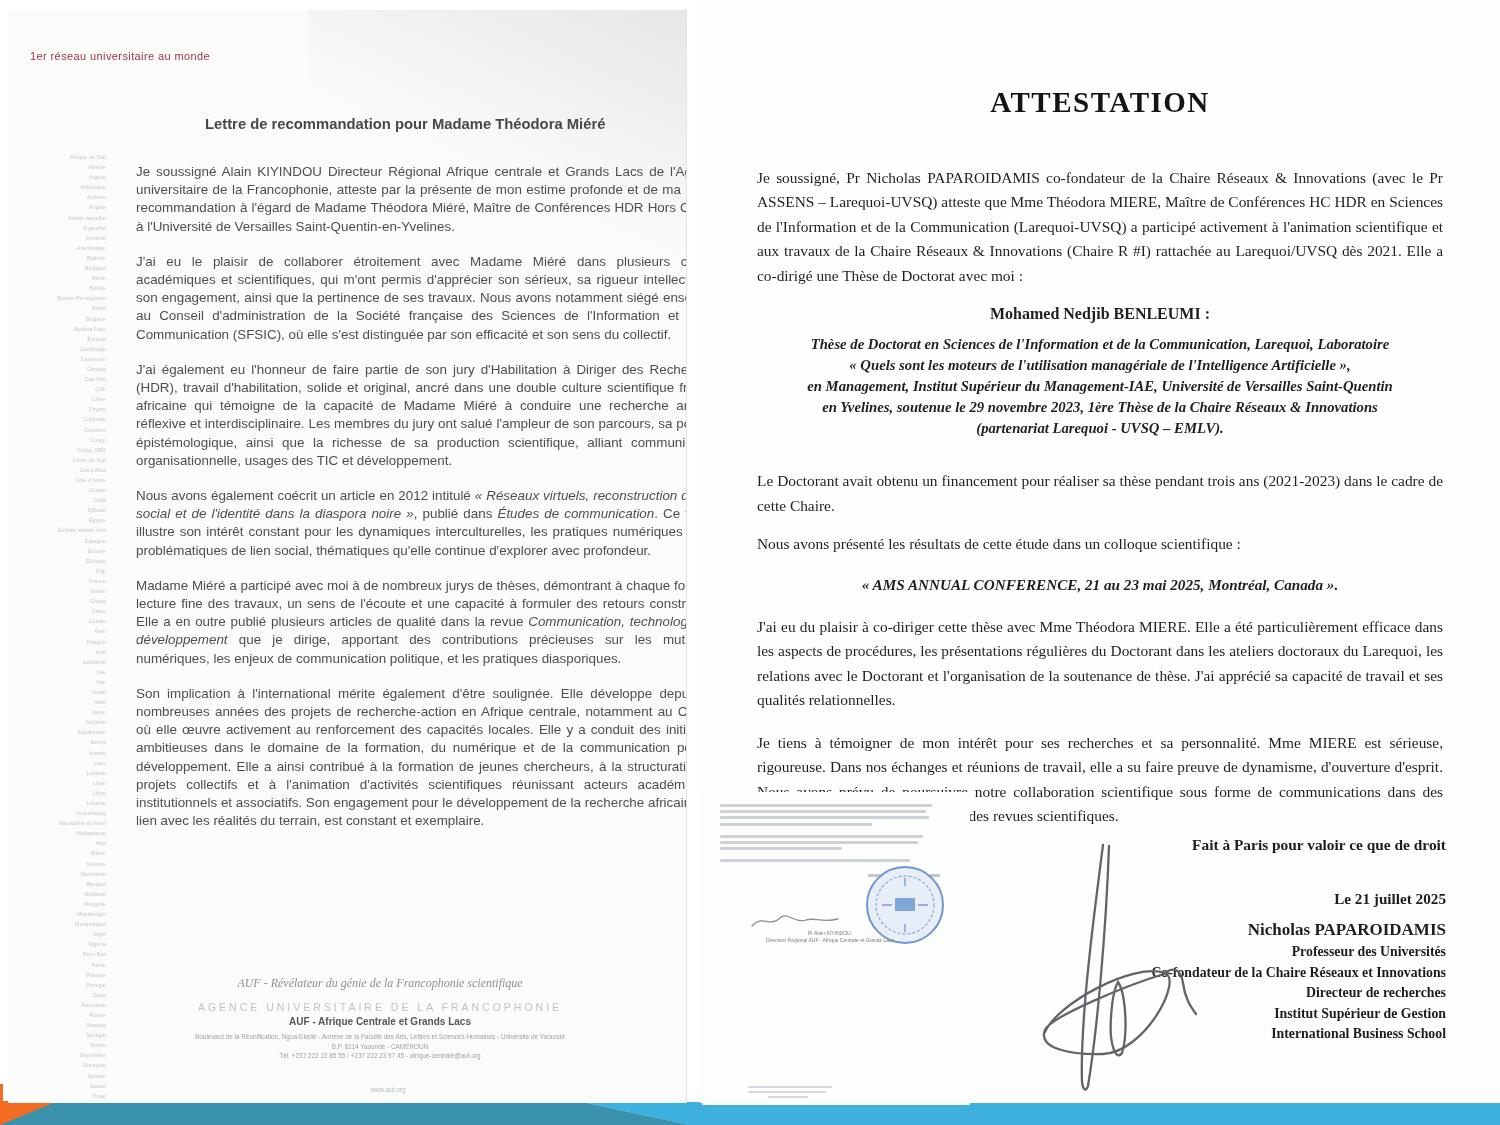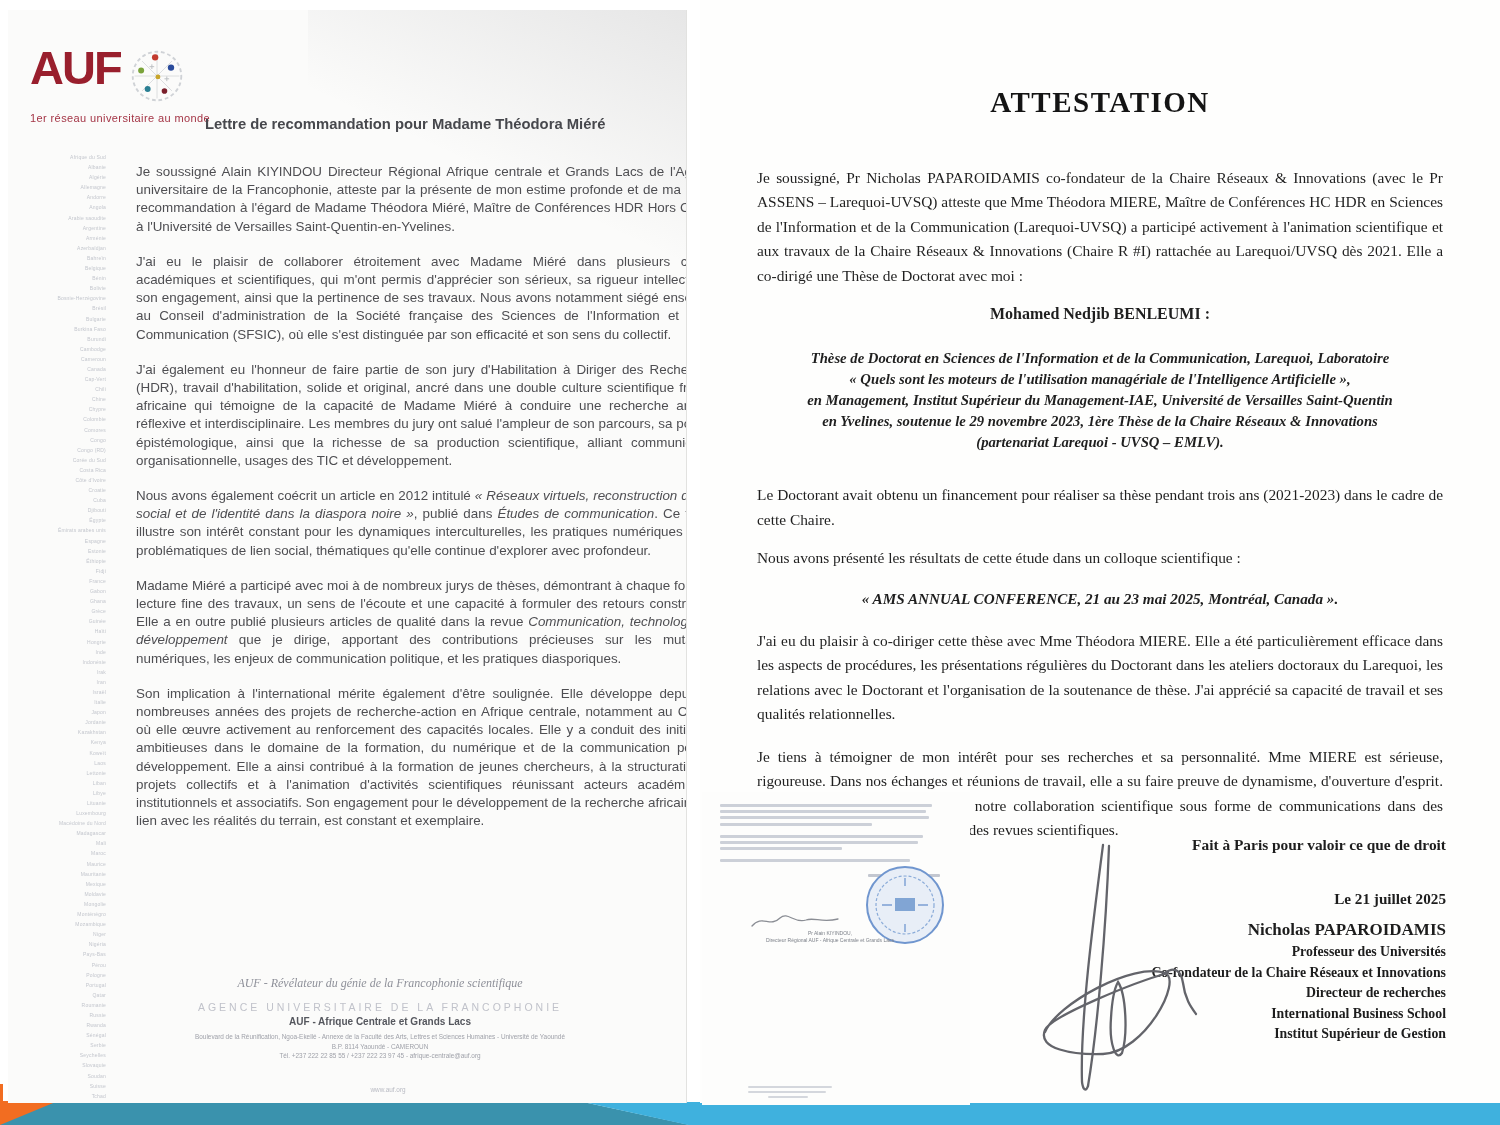--- a/index.html
+++ b/index.html
@@ -44,21 +44,21 @@
   
   .page-right{position:absolute;left:700px;top:0;width:800px;height:1103px;background:#fefefd;}
   .r-title{position:absolute;left:757px;top:86px;width:686px;text-align:center;
     font-family:"Liberation Serif",serif;font-weight:700;font-size:29px;
     letter-spacing:1.5px;color:#141414;}
   .r-body{position:absolute;left:757px;top:166px;width:686px;
     font-family:"Liberation Serif",serif;font-size:15.4px;line-height:24.4px;
     color:#1f1f1f;text-align:justify;}
   .r-body p{margin:0 0 14px 0;}
   .r-center{text-align:center;}
-  .doctorant{font-weight:700;font-size:16px;margin:10px 0 22px 0;}
+  .doctorant{font-weight:700;font-size:16px;margin:10px 0 8px 0;}
   .thesis{font-style:italic;font-weight:600;font-size:14.7px;line-height:21px;text-align:center;}
   .conf{font-style:italic;font-weight:700;font-size:15.2px;text-align:center;margin:16px 0 18px 0;}
   .closing{position:absolute;left:758px;top:836px;width:688px;text-align:right;
     font-family:"Liberation Serif",serif;color:#1d1d1d;}
   .c-place{font-size:15.4px;font-weight:700;}
   .c-date{font-size:15.2px;font-weight:700;margin-top:36px;}
   .c-name{font-size:17px;font-weight:700;margin-top:12px;}
   .c-titles{font-size:13.8px;font-weight:700;line-height:20.5px;margin-top:2px;}
 
   .signature{position:absolute;left:985px;top:842px;}
@@ -83,36 +83,20 @@
   <div class="shape-teal"></div>
   <div class="shape-blue-bottom"></div>
   <div class="shape-blue-right"></div>
   <div class="shape-orange-tri"></div>
   <div class="shape-orange-sliver"></div>
 
   <div class="page-left">
     <div class="scan-shade"></div>
 
     <div class="logo-block">
-      <div class="logo-row">
-        <div class="auf-word">AUF</div>
-        <span class="auf-globe">
-          <svg width="56" height="56" viewBox="0 0 60 60">
-            <circle cx="30" cy="30" r="26" fill="none" stroke="#cfd2d6" stroke-width="2" stroke-dasharray="4 3"></circle>
-            <path d="M30 6 V54 M6 30 H54 M14 14 L46 46 M46 14 L14 46" stroke="#d9dbde" stroke-width="1" fill="none"></path>
-            <circle cx="28" cy="10" r="3.4" fill="#c23a2e"></circle>
-            <circle cx="13" cy="24" r="3.2" fill="#7aa33a"></circle>
-            <circle cx="45" cy="21" r="3.4" fill="#2a4b9b"></circle>
-            <circle cx="20" cy="44" r="3.2" fill="#2a7f93"></circle>
-            <circle cx="38" cy="46" r="3.0" fill="#7a1f2b"></circle>
-            <circle cx="31" cy="31" r="2.6" fill="#c8a52a"></circle>
-            <path d="M22 20 h5 M24.5 17.5 v5 M38 33 h5 M40.5 30.5 v5" stroke="#b9bcc0" stroke-width="1"></path>
-          </svg>
-        </span>
-      </div>
       <div class="auf-tagline">1er réseau universitaire au monde</div>
     </div>
 
     <div class="countries">
         <div>Afrique du Sud</div>
         <div>Albanie</div>
         <div>Algérie</div>
         <div>Allemagne</div>
         <div>Andorre</div>
         <div>Angola</div>
@@ -251,22 +235,22 @@
   </div>
 
   <div class="closing">
     <div class="c-place">Fait à Paris pour valoir ce que de droit</div>
     <div class="c-date">Le 21 juillet 2025</div>
     <div class="c-name">Nicholas PAPAROIDAMIS</div>
     <div class="c-titles">
         <div>Professeur des Universités</div>
         <div>Co-fondateur de la Chaire Réseaux et Innovations</div>
         <div>Directeur de recherches</div>
+        <div>Institut Supérieur de Gestion</div>
         <div>International Business School</div>
-        <div>Institut Supérieur de Gestion</div>
       </div>
   </div>
 
   <div class="signature">
     <svg width="250" height="252" viewBox="0 0 250 252">
       <g fill="none" stroke="#63646a" stroke-width="2.3" stroke-linecap="round">
         <path d="M118,3 C108,80 95,180 97,240 C98,248 101,250 103,244"></path>
         <path d="M124,4 C121,90 112,190 103,244"></path>
         <path d="M60,190 C72,162 148,120 180,131 C198,138 160,210 118,212 C88,213 52,207 60,188 C66,174 150,140 183,131"></path>
         <path d="M133,140 C141,152 143,192 137,211 C131,220 124,202 126,176 C127,158 129,147 133,140 Z"></path>

